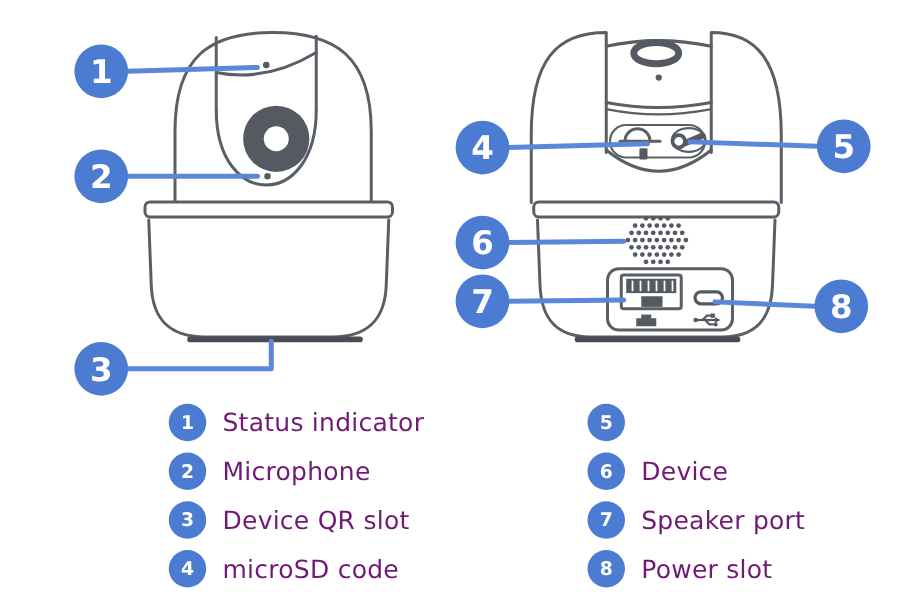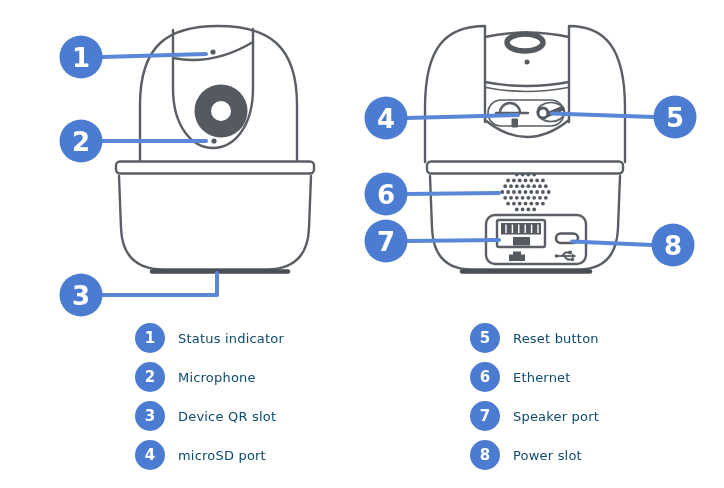--- a/index.html
+++ b/index.html
@@ -19,21 +19,21 @@
   .legend{position:absolute;top:0;left:0;width:724px;height:488px;pointer-events:none;}
   .legend-col{position:absolute;display:flex;flex-direction:column;gap:9px;}
   .legend-col.left{left:135px;top:323px;}
   .legend-col.right{left:470px;top:323px;}
   .legend-item{display:flex;align-items:center;height:30px;}
   .lbadge{
     width:30px;height:30px;border-radius:50%;background:#4c7cd2;color:#ffffff;
     font-size:15px;font-weight:bold;display:flex;align-items:center;justify-content:center;
     flex:0 0 30px;
   }
-  .llabel{margin-left:13px;font-size:13px;color:#0c4a6e;white-space:nowrap;letter-spacing:0.2px;}
+  .llabel{margin-left:13px;font-size:20px;color:#701a75;white-space:nowrap;letter-spacing:0.2px;}
 </style>
 </head>
 <body>
 
 <div class="page">
 
   <svg width="724" height="488" viewBox="0 0 724 488">
 
     <g>
 
@@ -227,31 +227,30 @@
       <div class="legend-item">
         <span class="lbadge">2</span>
         <span class="llabel">Microphone</span>
       </div>
       <div class="legend-item">
         <span class="lbadge">3</span>
         <span class="llabel">Device QR slot</span>
       </div>
       <div class="legend-item">
         <span class="lbadge">4</span>
-        <span class="llabel">microSD port</span>
+        <span class="llabel">microSD code</span>
       </div>
     </div>
     <div class="legend-col right">
       <div class="legend-item">
         <span class="lbadge">5</span>
-        <span class="llabel">Reset button</span>
       </div>
       <div class="legend-item">
         <span class="lbadge">6</span>
-        <span class="llabel">Ethernet</span>
+        <span class="llabel">Device</span>
       </div>
       <div class="legend-item">
         <span class="lbadge">7</span>
         <span class="llabel">Speaker port</span>
       </div>
       <div class="legend-item">
         <span class="lbadge">8</span>
         <span class="llabel">Power slot</span>
       </div>
     </div>

